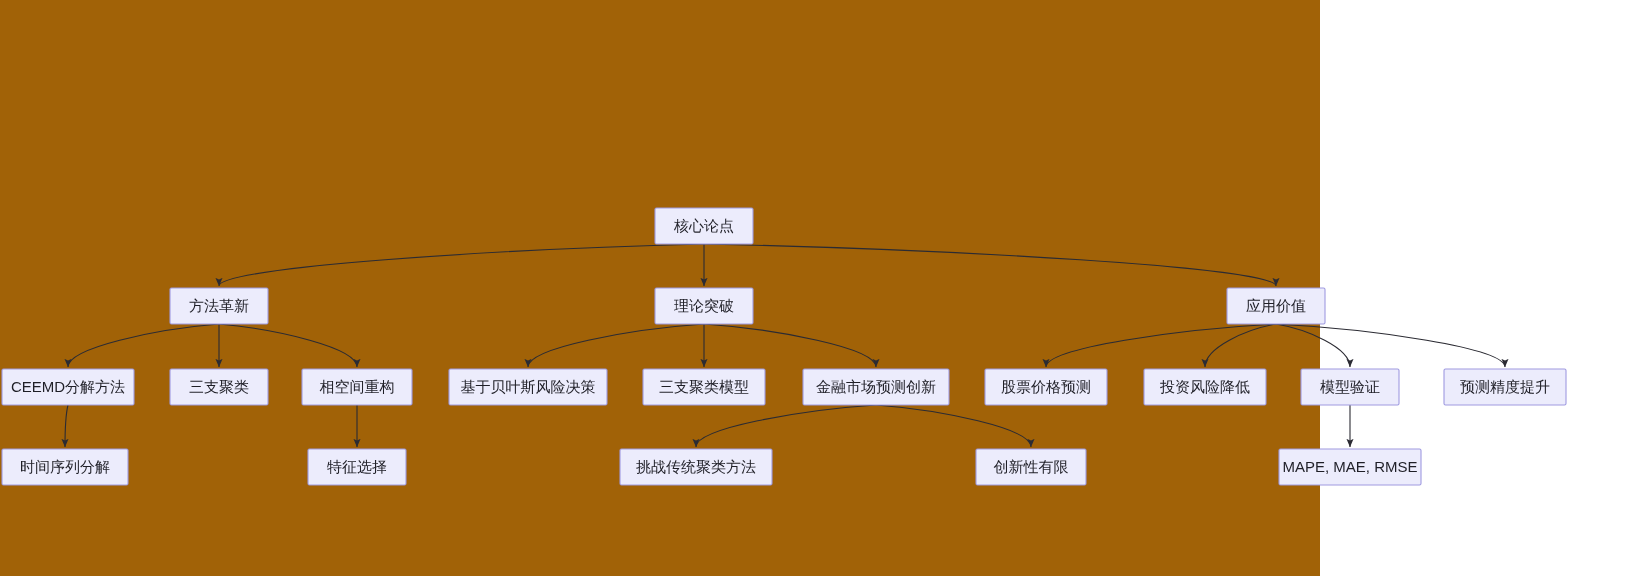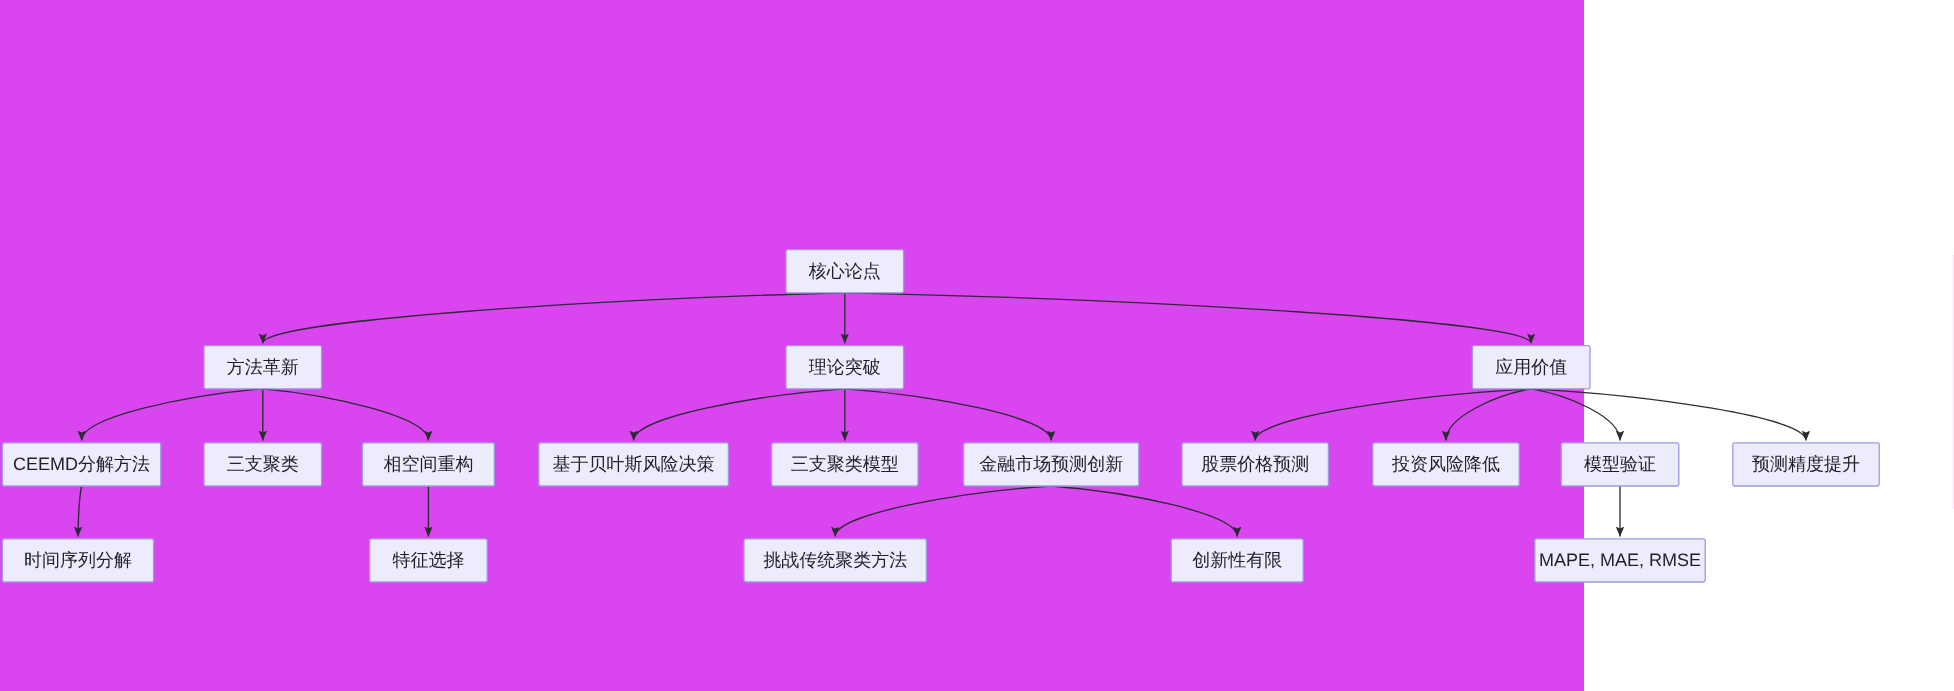--- a/index.html
+++ b/index.html
@@ -10,21 +10,21 @@
   body {
     width: 1628px;
     height: 576px;
     overflow: hidden;
     font-family: "Liberation Sans", "DejaVu Sans", sans-serif;
   }
   #diagram-root {
     position: relative;
     width: 1320px;
     height: 576px;
-    background: #d946ef;
+    background: #a16207;
     text-align: center;
   }
   svg#flowchart {
     display: block;
     width: 1628px;
     height: 576px;
   }
   .node-box {
     fill: #ececfc;
     stroke: #9f9ae0;

